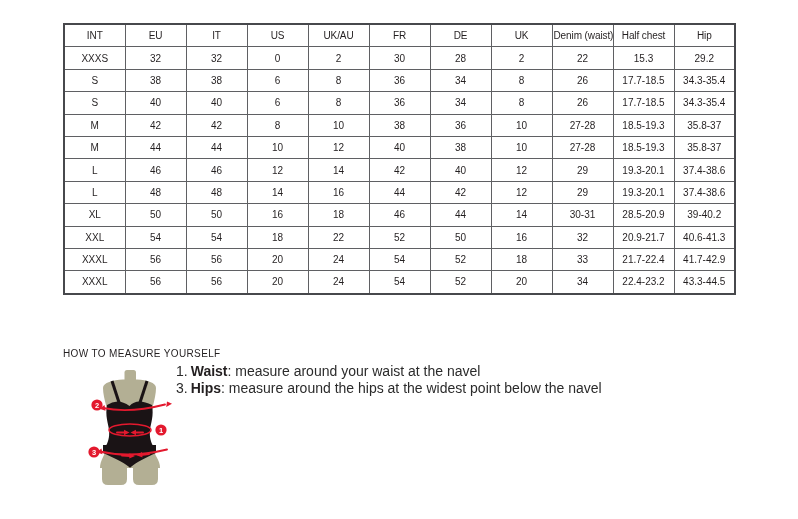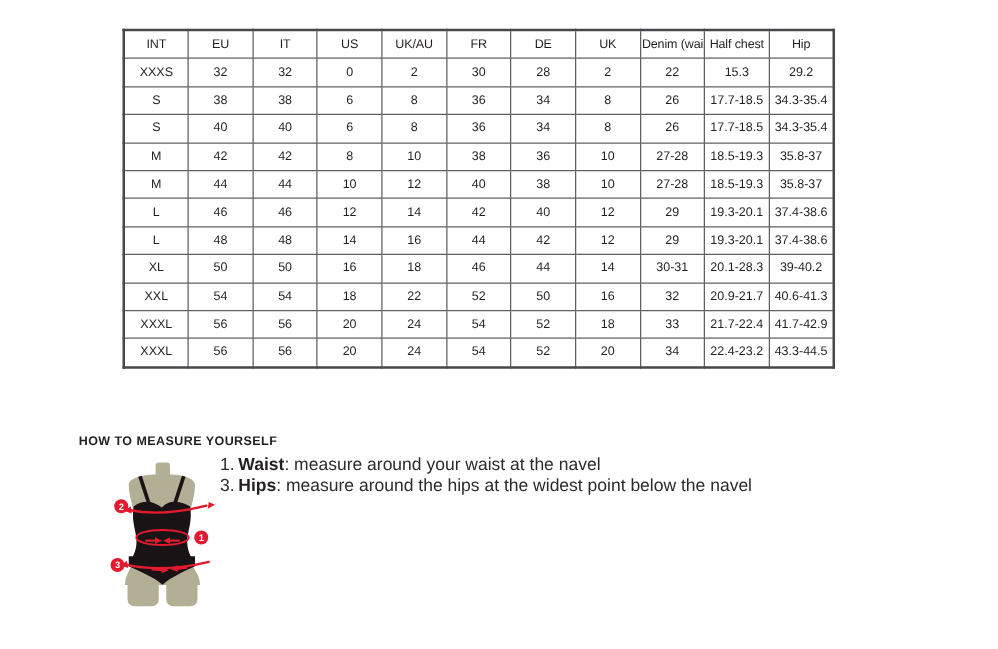--- a/index.html
+++ b/index.html
@@ -3,37 +3,36 @@
 <meta charset="utf-8">
 <style>
   html,body { margin:0; padding:0; }
   body {
     width:798px; height:519px; position:relative; overflow:hidden;
     background:#ffffff; color:#231f20;
     font-family:"Liberation Sans", sans-serif;
   }
   
   .size-table {
-    position:absolute; left:63px; top:23px; width:570px;
+    position:absolute; left:63px; top:23px; width:673px;
     border-collapse:collapse; table-layout:fixed;
     font-size:10px; color:#231f20;
     border:2px solid #47484c;
-    margin-left:35px;
   }
   .size-table th, .size-table td {
     border:1px solid #5f6063;
     text-align:center; vertical-align:middle;
     height:21.4px; padding:0 1px;
     font-weight:400; white-space:nowrap; overflow:hidden;
   }
   .size-table thead th { letter-spacing:-0.1px; }
   
   .measure-title {
     position:absolute; left:63px; top:348px; margin:0;
-    font-size:10px; font-weight:700; letter-spacing:0.35px;
+    font-size:10px; font-weight:400; letter-spacing:0.35px;
     color:#231f20;
   }
   .figure-wrap { position:absolute; left:75px; top:366px; width:110px; height:126px; }
   .steps {
     position:absolute; left:176px; top:366px; margin:0; padding:0;
     list-style:none; font-size:14px; line-height:10px; color:#2b2b2b;
   }
   .steps li { margin-bottom:7px; }
   .steps .num { margin-right:3px; }
   .steps .lbl { font-weight:700; color:#231f20; }
@@ -154,21 +153,21 @@
         <tr>
           <td>XL</td>
           <td>50</td>
           <td>50</td>
           <td>16</td>
           <td>18</td>
           <td>46</td>
           <td>44</td>
           <td>14</td>
           <td>30-31</td>
-          <td>20.1-28.3</td>
+          <td>28.5-20.9</td>
           <td>39-40.2</td>
         </tr>
         <tr>
           <td>XXL</td>
           <td>54</td>
           <td>54</td>
           <td>18</td>
           <td>22</td>
           <td>52</td>
           <td>50</td>

